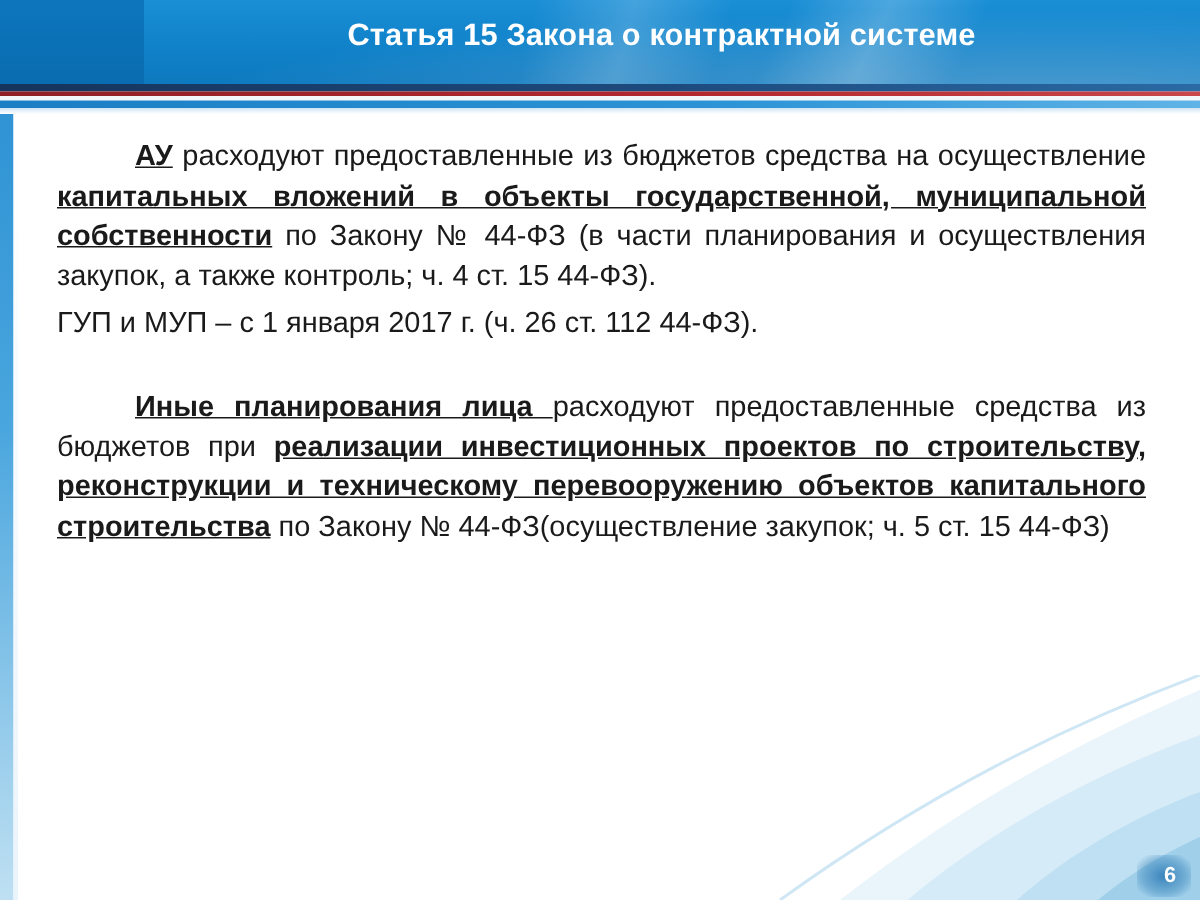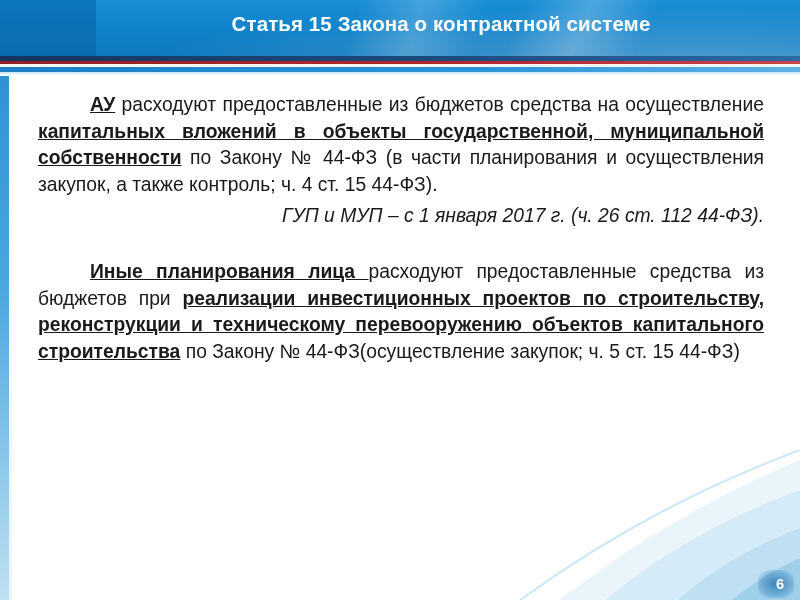--- a/index.html
+++ b/index.html
@@ -158,22 +158,21 @@
     height: 4px;
   }
   .gap-md {
     height: 30px;
   }
   .italic-line {
     margin: 0;
     color: #1a1a1a;
     font-size: 19.3px;
     line-height: 27px;
-    font-style: italic;
-    text-align: right;
+    text-align: left;
   }
 
   
   .page-num {
     position: absolute;
     right: 16px;
     bottom: 8px;
     color: #ffffff;
     font-size: 14.5px;
     font-weight: bold;

